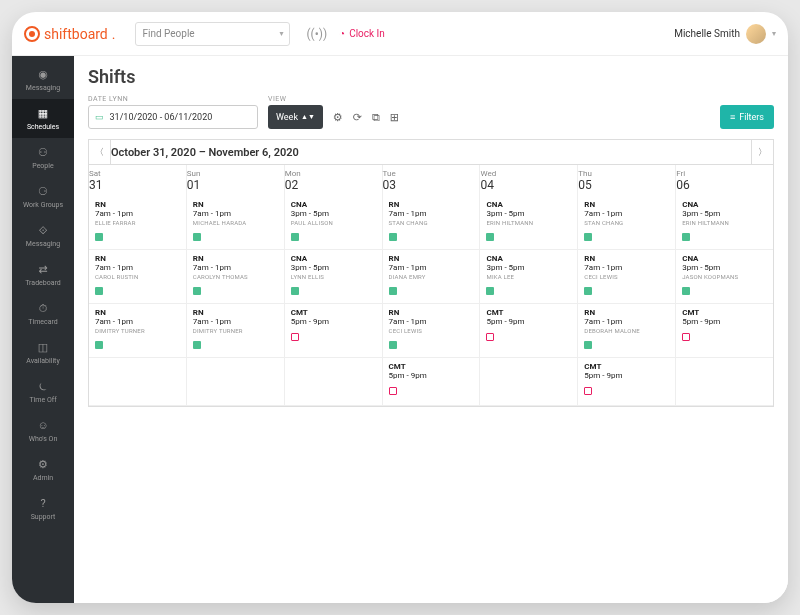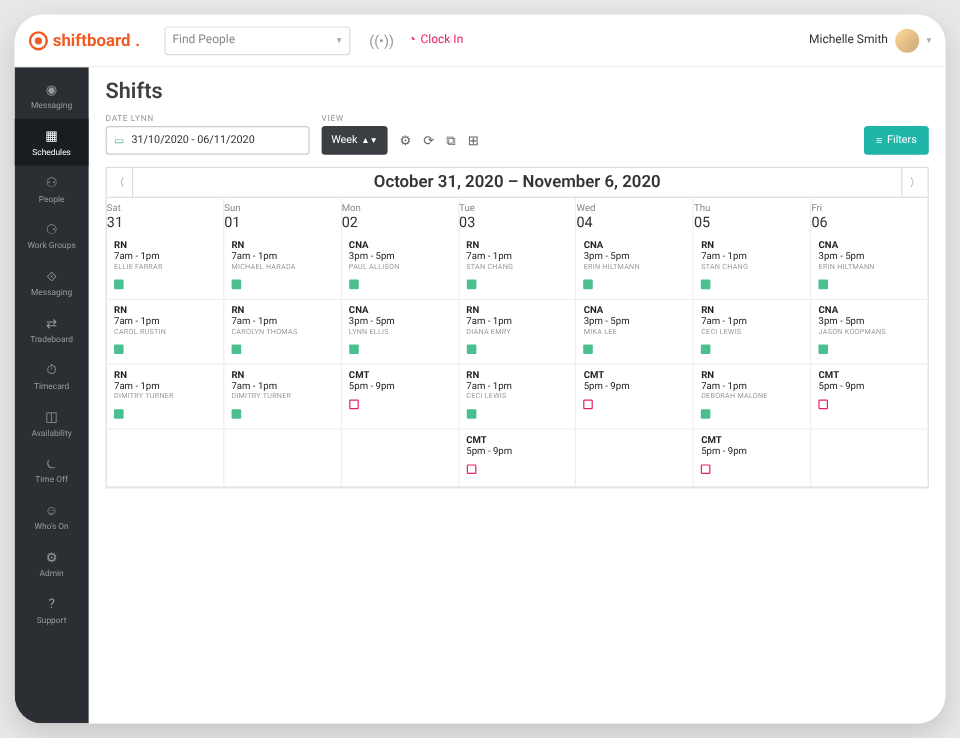--- a/index.html
+++ b/index.html
@@ -1,20 +1,20 @@
 <!DOCTYPE html>
 <html><head>
 <meta charset="utf-8">
 <style>
 *{box-sizing:border-box;margin:0;padding:0;font-family:-apple-system,BlinkMacSystemFont,"Segoe UI",Roboto,sans-serif}
 body{background:#e8e8e8;width:800px;height:615px;display:flex;align-items:center;justify-content:center}
 .device{width:776px;height:591px;background:#fff;border-radius:24px;box-shadow:0 8px 24px rgba(0,0,0,.15);overflow:hidden;position:relative}
 .app{display:flex;flex-direction:column;height:100%}
 .topbar{height:44px;display:flex;align-items:center;padding:0 12px;border-bottom:1px solid #eee}
-.logo{display:flex;align-items:center;gap:4px;color:#f15a22;font-weight:700;font-size:14px}
+.logo{display:flex;align-items:center;gap:4px;color:#f15a22;font-weight:400;font-size:14px}
 .logo-icon{width:16px;height:16px;border:2px solid #f15a22;border-radius:50%;position:relative}
 .logo-icon::before{content:"";position:absolute;inset:3px;background:#f15a22;border-radius:50%}
 .search{margin-left:20px;width:155px;height:24px;border:1px solid #ddd;border-radius:3px;display:flex;align-items:center;padding:0 6px;font-size:10px;color:#888;justify-content:space-between}
 .chev{font-size:8px;color:#aaa}
 .bcast{margin-left:16px;color:#999;font-size:12px}
 .clockin{margin-left:12px;display:flex;align-items:center;gap:4px;color:#e91e63;font-size:10px}
 .user{margin-left:auto;display:flex;align-items:center;gap:6px;font-size:10px;color:#333}
 .avatar{width:20px;height:20px;border-radius:50%;background:linear-gradient(135deg,#ffd89b,#c9a876)}
 .body{display:flex;flex:1;overflow:hidden}
 .sidebar{width:62px;background:#2b2f33;display:flex;flex-direction:column;padding-top:4px}
@@ -27,21 +27,21 @@
 .ctrl-group{display:flex;flex-direction:column;gap:2px}
 .ctrl-label{font-size:7px;color:#999;letter-spacing:.5px}
 .date-input{width:170px;height:24px;border:1px solid #ccc;border-radius:3px;display:flex;align-items:center;padding:0 6px;font-size:9px;color:#333;gap:6px}
 .cal-icon{color:#4bbf8f}
 .view-btn{height:24px;background:#3a3f44;color:#fff;border-radius:3px;padding:0 8px;display:flex;align-items:center;font-size:9px;gap:3px}
 .ctrl-icons{display:flex;gap:10px;align-items:center;height:24px;color:#666;font-size:11px}
 .filters-btn{margin-left:auto;height:24px;background:#1fb5a8;color:#fff;border-radius:3px;padding:0 10px;display:flex;align-items:center;font-size:9px;gap:4px}
 .cal-header{display:flex;align-items:center;border:1px solid #ddd;height:26px}
 .nav-arrow{width:22px;height:100%;display:flex;align-items:center;justify-content:center;border-right:1px solid #ddd;font-size:9px;color:#666;cursor:pointer}
 .nav-arrow.right{border-right:none;border-left:1px solid #ddd}
-.range-label{flex:1;text-align:center;font-size:14px;font-weight:600;color:#333}
+.range-label{flex:1;font-size:11px;font-weight:600;color:#333}
 .day-header{display:flex;border-left:1px solid #ddd;border-right:1px solid #ddd}
 .day-col{flex:1;border-right:1px solid #eee;padding:4px 0}
 .day-col:last-child{border-right:none}
 .day-name{font-size:8px;color:#888}
 .day-num{font-size:12px;color:#333}
 .grid{display:flex;flex-direction:column;border:1px solid #ddd;border-top:none}
 .grid-row{display:flex;min-height:48px}
 .cell{flex:1;border-right:1px solid #eee;border-bottom:1px solid #eee;padding:4px 6px;position:relative}
 .cell:last-child{border-right:none}
 .role{font-size:8px;font-weight:700;color:#222}

